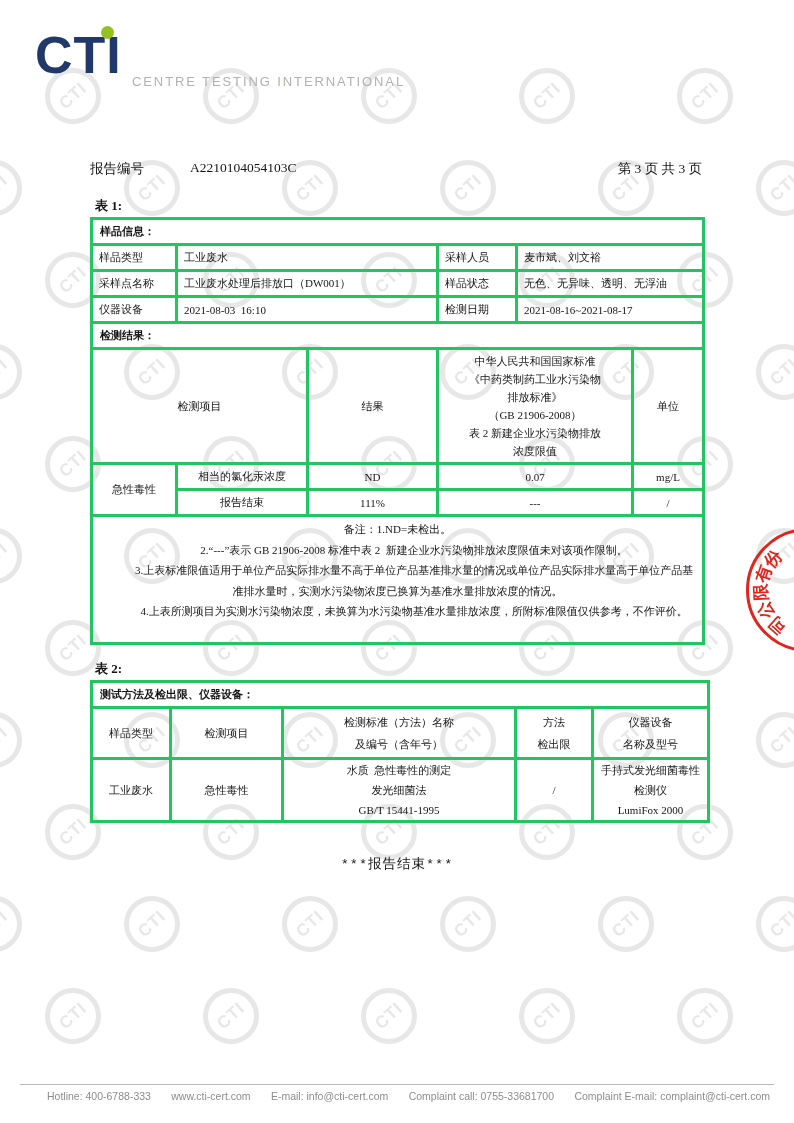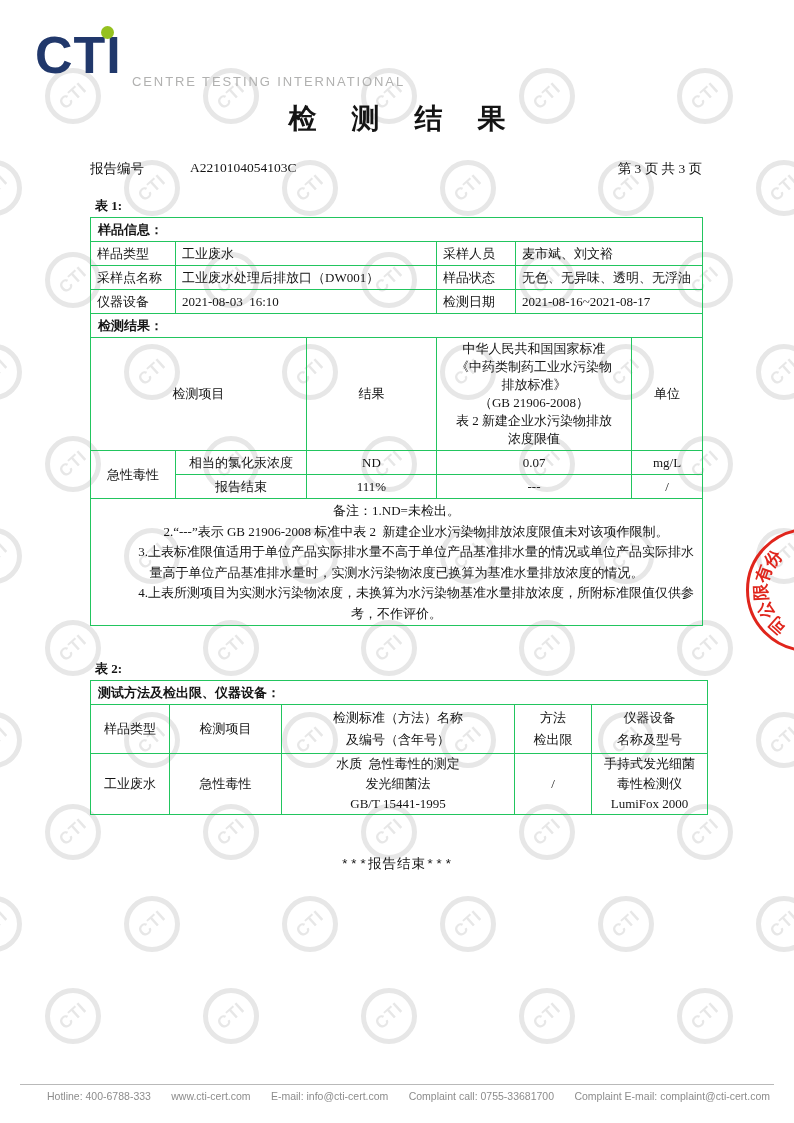--- a/index.html
+++ b/index.html
@@ -35,21 +35,21 @@
   .meta-left{display:flex;}
   .meta-no{margin-left:46px;}
 
   .tcaption{position:absolute;left:95px;font-size:13px;font-weight:bold;}
   .tcaption1{top:197px;}
   .tcaption2{top:660px;}
 
   table{border-collapse:collapse;table-layout:fixed;position:absolute;left:90px;}
   .table1{top:217px;width:612px;}
   .table2{top:680px;width:617px;}
-  td,th{border:1px solid #22c55e;font-size:13px;font-weight:normal;
+  td,th{border:3px solid #22c55e;font-size:11px;font-weight:normal;
       padding:0 6px;white-space:pre-wrap;overflow:hidden;background:transparent;}
   .sec{font-weight:bold;text-align:left;height:23px;padding-left:7px;}
   .h24{height:23px;}
   .left{text-align:left;}
   .ctr{text-align:center;}
   .std-cell{line-height:18px;padding:2px 4px;}
   .notes{height:123px;vertical-align:top;text-align:center;line-height:20.6px;
       padding:2px 8px 0 8px;margin-top:42px;}
   .t2-head{height:48px;line-height:22px;text-align:center;}
   .t2-data{height:59px;line-height:20px;text-align:center;}
@@ -256,21 +256,20 @@
     </div>
 
   <div class="layer-content">
 
     <div class="logo">
       <div class="logo-cti">CTI</div>
       <div class="logo-dot"></div>
       <div class="logo-en">CENTRE TESTING INTERNATIONAL</div>
     </div>
 
-    <div class="title">检 测 结 果</div>
 
     <div class="meta">
       <div class="meta-left">
         <span>报告编号</span>
         <span class="meta-no">A2210104054103C</span>
       </div>
       <div>第 3 页 共 3 页</div>
     </div>
 
     <div class="tcaption tcaption1">表 1:</div>

